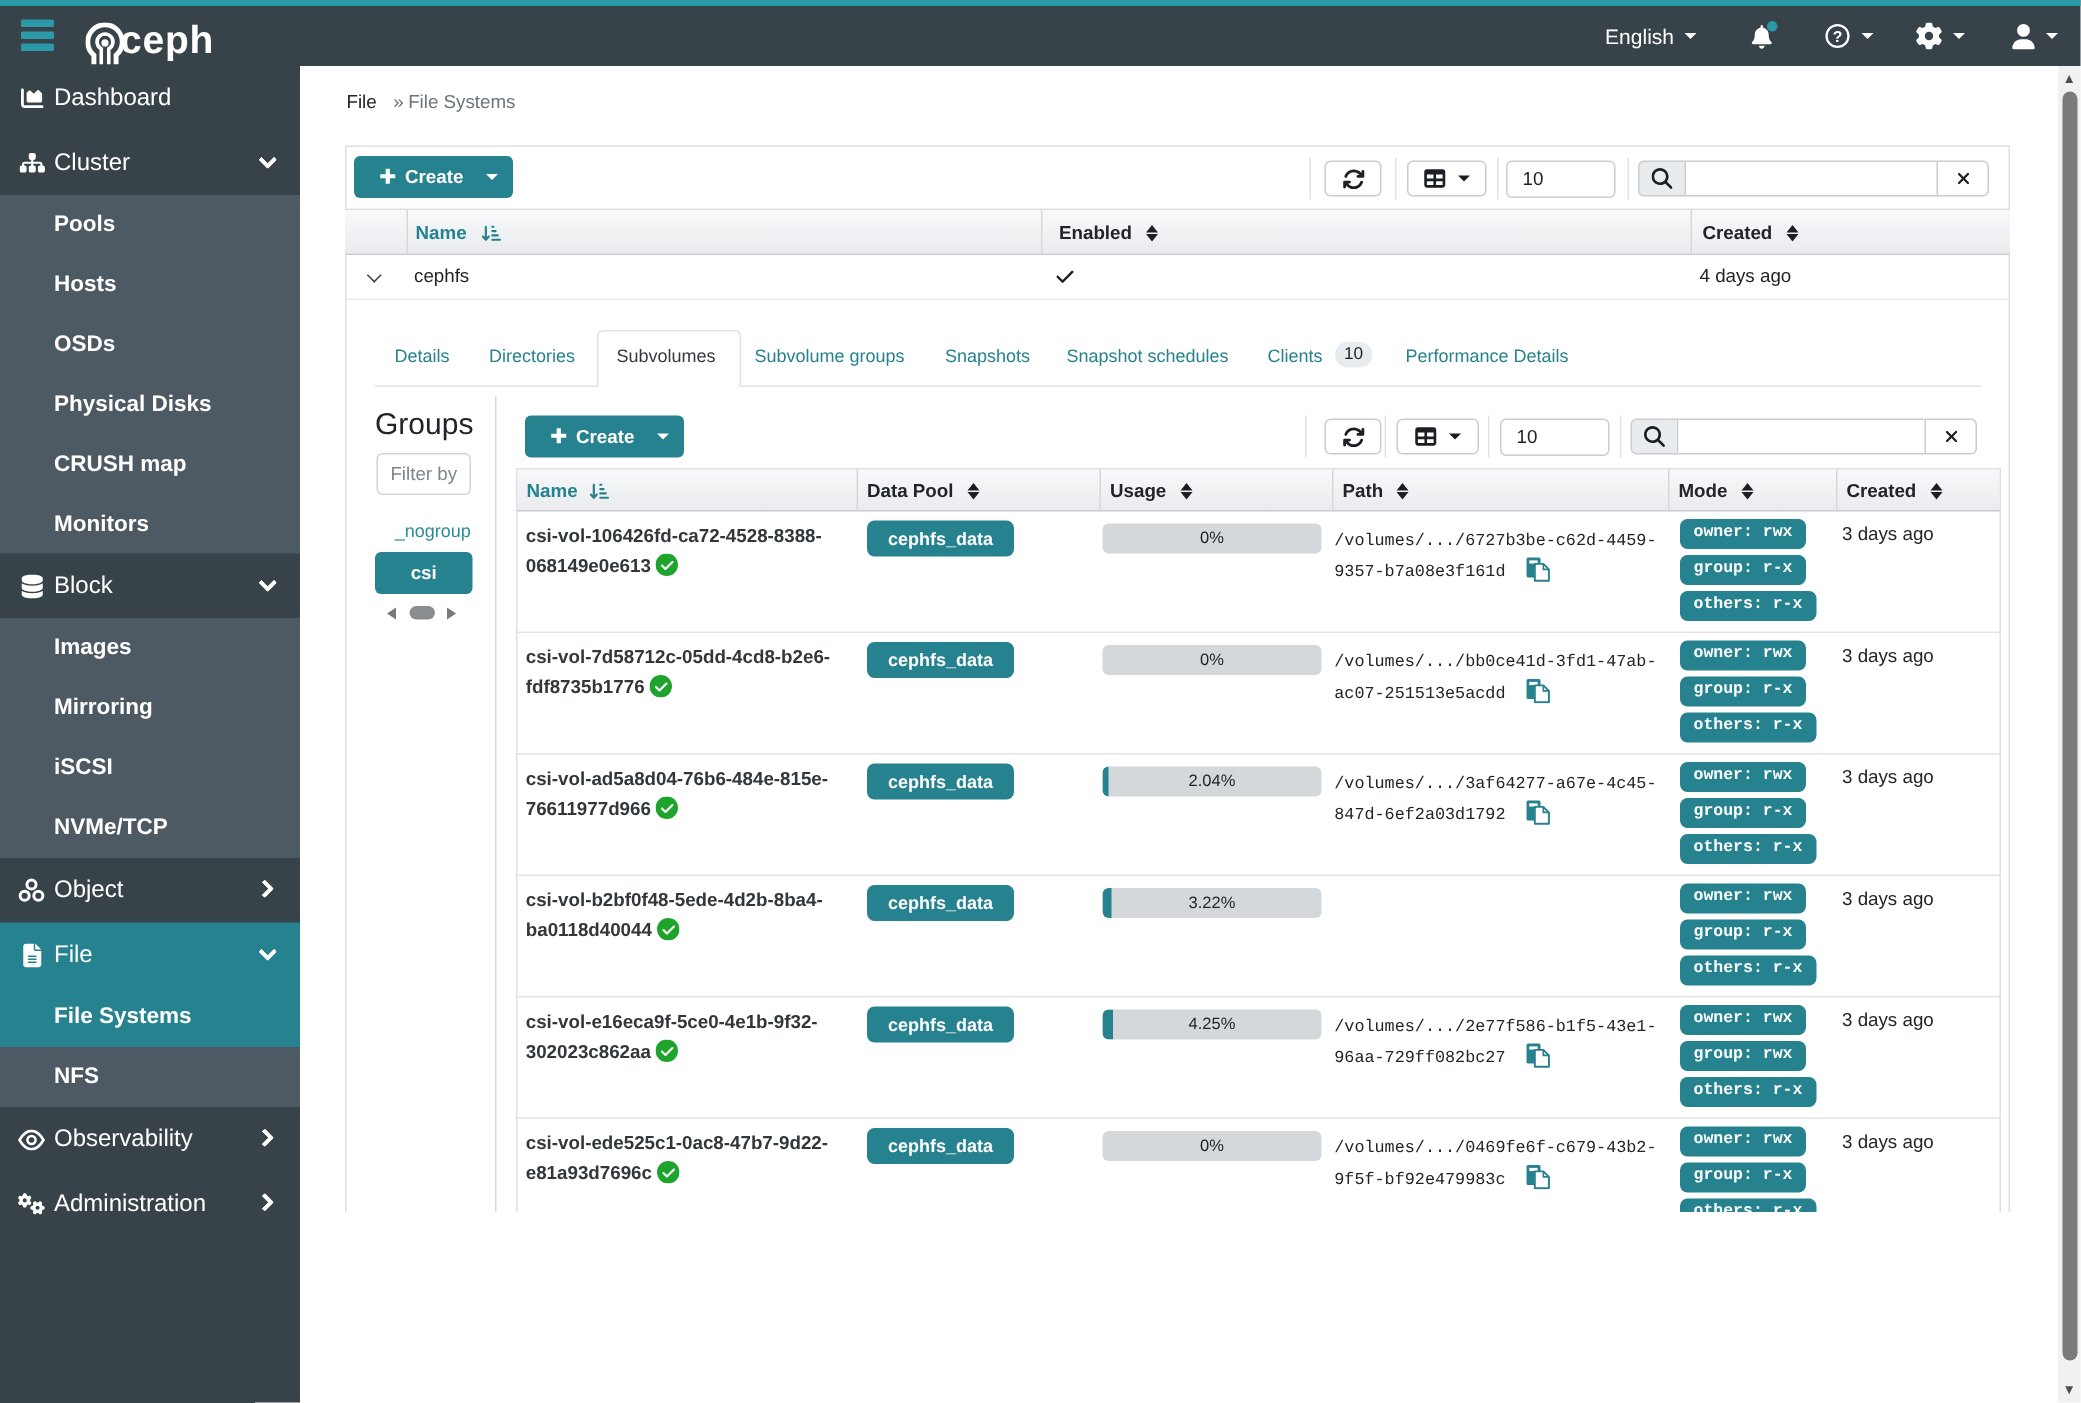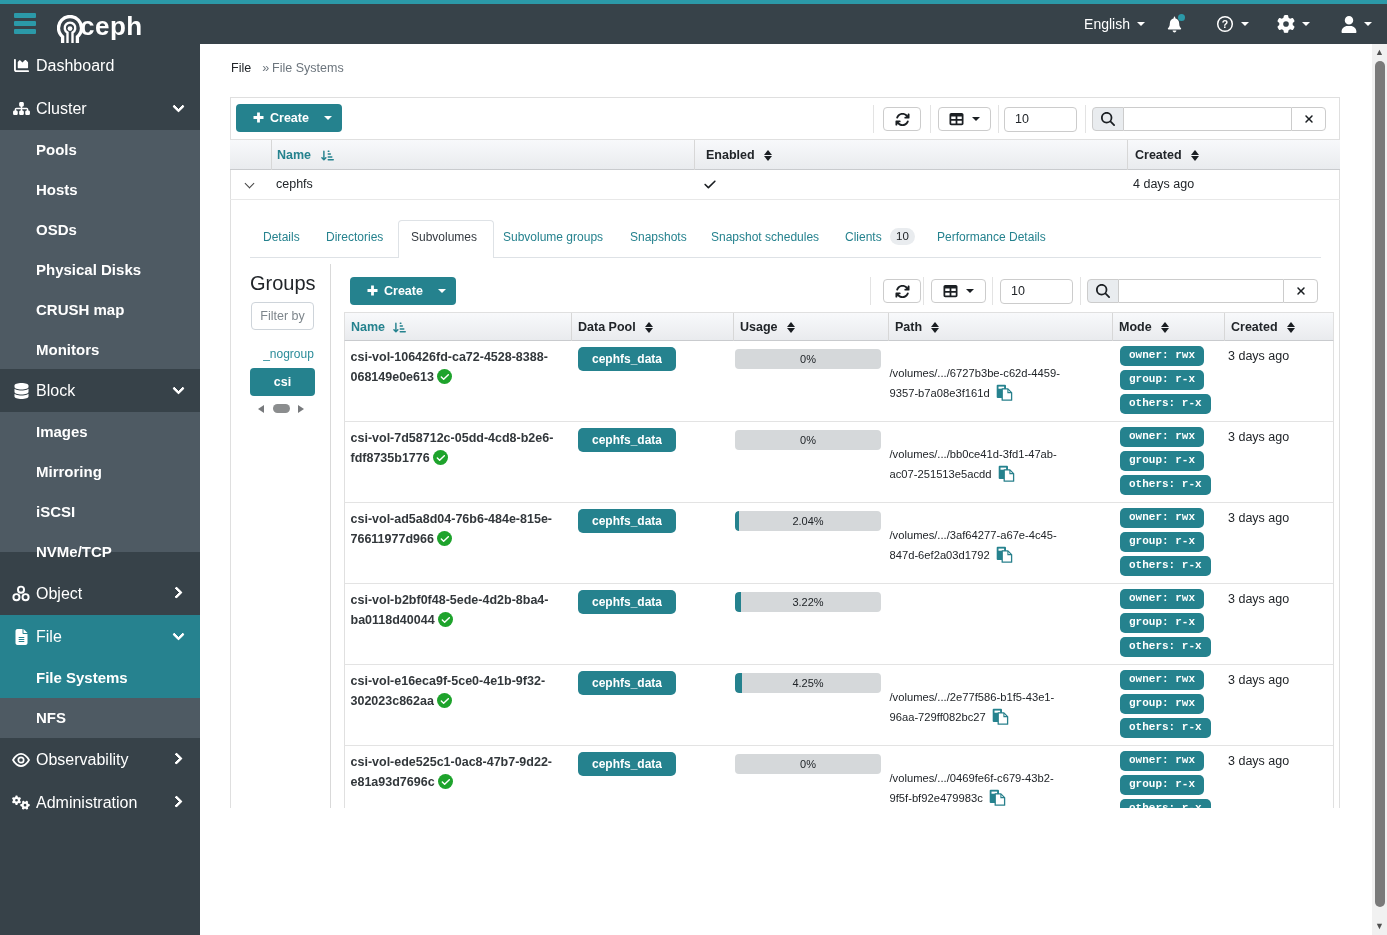--- a/index.html
+++ b/index.html
@@ -11,21 +11,21 @@
 .scroll .thumb { position:absolute; left:2.5px; top:17px; width:10px; height:846px; background:#7a7a7a; border-radius:5px; }
 .scroll .arr { position:absolute; left:0; width:15px; height:12px; color:#505050; font-size:9px; text-align:center; line-height:12px; }
 
 .burger { position:absolute; left:14px; top:9px; width:26px; height:26px; }
 .burger span { display:block; width:22px; height:5px; background:#2b99a8; margin-bottom:3px; border-radius:1px; }
 .cephlogo { position:absolute; left:57px; top:11px; }
 .cephtxt { position:absolute; left:80px; top:7px; color:#fff; font-size:26px; font-weight:bold; letter-spacing:0.5px; }
 .tright { position:absolute; right:0; top:0; height:40px; }
 .tright > span { position:absolute; top:0; height:40px; display:flex; align-items:center; color:#fff; }
 .caret { display:inline-block; width:0; height:0; border-left:4px solid transparent; border-right:4px solid transparent; border-top:4px solid #fff; margin-left:7px; vertical-align:middle; }
-.lang { right:242px; font-size:14px; color:#fff; }
+.lang { right:256px; font-size:14px; color:#fff; }
 .bell { right:204px; }
 .beldot { position:absolute; right:-2px; top:10px; width:7px; height:7px; border-radius:50%; background:#2b99a8; }
 .qm { right:138px; }
 .gear { right:77px; }
 .user { right:15px; }
 
 .nav-h { position:absolute; left:0; width:200px; height:43px; line-height:43px; color:#fff; font-size:16px; padding-left:36px; }
 .nav-h .nic { position:absolute; left:10px; top:0; width:22px; height:43px; display:flex; align-items:center; justify-content:center; }
 .chev { position:absolute; right:17px; top:15px; width:9px; height:9px; border-right:3px solid #fff; border-bottom:3px solid #fff; transform:rotate(45deg); border-radius:1.5px; }
 .chev2 { position:absolute; right:19px; top:16px; width:9px; height:9px; border-right:3px solid #fff; border-bottom:3px solid #fff; transform:rotate(-45deg); border-radius:1.5px; }
@@ -77,21 +77,21 @@
 .ihead { position:absolute; left:144px; top:268px; width:990px; height:29px; background:linear-gradient(180deg,#f8f9fb,#e9ebee); border-top:1px solid #e0e0e0; border-bottom:1px solid #c9cbce; border-left:1px solid #e0e0e0; border-right:1px solid #e0e0e0; }
 .ifoot { position:absolute; left:144px; top:782px; width:990px; height:41px; border:1px solid #e0e0e0; border-top:none; font-style:italic; font-size:12.5px; padding:16px 0 0 14px; }
 .ihc { position:absolute; top:0; height:28px; font-weight:bold; font-size:12.5px; color:#212529; display:flex; align-items:center; }
 .irow { position:absolute; left:144px; width:990px; height:81px; border-bottom:1px solid #e3e3e3; border-left:1px solid #e0e0e0; border-right:1px solid #e0e0e0; }
 .iname { position:absolute; left:5.5px; top:6px; width:215px; font-weight:bold; font-size:12.5px; color:#32373b; line-height:20px; }
 .gchk { vertical-align:-3px; }
 .dpbadge { position:absolute; left:233px; top:6px; height:24px; background:#25828e; color:#fff; font-weight:bold; font-size:12px; border-radius:5px; padding:5px 14px 0 14px; }
 .ubar { position:absolute; left:390px; top:8px; width:146px; height:20px; background:#d5d8da; border-radius:4px; overflow:hidden; }
 .ufill { position:absolute; left:0; top:0; height:20px; background:#25828e; border-radius:4px 0 0 4px; }
 .upct { position:absolute; width:100%; text-align:center; top:3.5px; font-size:11px; color:#212529; }
-.ipath { position:absolute; left:544.5px; top:22px; font-family:Liberation Sans, sans-serif; font-size:11.2px; color:#212529; line-height:20px; }
+.ipath { position:absolute; left:544.5px; top:10px; font-family:Liberation Mono, monospace; font-size:11.2px; color:#212529; line-height:20px; }
 .cpy { vertical-align:-4px; }
 .mbadge { position:absolute; left:775px; height:20px; background:#25828e; color:#fff; font-weight:bold; font-size:11px; border-radius:5px; padding:3px 9px 0 9px;font-family:Liberation Mono, monospace; }
 .icreated { position:absolute; left:883px; top:8px; font-size:12.5px; color:#212529; }
 .bline { position:absolute; left:30px; top:869px; width:1110px; height:1.5px; background:#ccc; }
 .ofoot { position:absolute; left:45px; top:881px; font-style:italic; font-size:12.5px; }
 </style>
 </head>
 <body>
 <div class="topbar" id="topbar">
   <div class="burger">
@@ -151,21 +151,21 @@
     <div class="nav-s">OSDs</div>
     <div class="nav-s">Physical Disks</div>
     <div class="nav-s">CRUSH map</div>
     <div class="nav-s">Monitors</div>
   </div>
   <div class="nav-h" style="top:325px"><span class="nic">
     <svg width="15" height="16" viewBox="0 0 448 512">
           <path fill="#fff" d="M448 80l0 48c0 44.2-100.3 80-224 80S0 172.2 0 128L0 80C0 35.8 100.3 0 224 0S448 35.8 448 80zM393.2 214.7c20.8-7.4 39.9-16.9 54.8-28.6L448 288c0 44.2-100.3 80-224 80S0 332.2 0 288L0 186.1c14.9 11.8 34 21.2 54.8 28.6C99.7 230.7 159.5 240 224 240s124.3-9.3 169.2-25.3zM0 346.1c14.9 11.8 34 21.2 54.8 28.6C99.7 390.7 159.5 400 224 400s124.3-9.3 169.2-25.3c20.8-7.4 39.9-16.9 54.8-28.6l0 85.9c0 44.2-100.3 80-224 80S0 476.2 0 432l0-85.9z"></path>
         </svg>
   </span>Block<span class="chev"></span></div>
-  <div class="nav-sub" style="top:368px;height:140px">
+  <div class="nav-sub" style="top:368px;height:160px">
     <div class="nav-s">Images</div>
     <div class="nav-s">Mirroring</div>
     <div class="nav-s">iSCSI</div>
     <div class="nav-s">NVMe/TCP</div>
   </div>
   <div class="nav-h" style="top:528px"><span class="nic">
     <svg width="18" height="17" viewBox="0 0 20 19">
           <circle cx="10" cy="5.2" r="3.4" fill="none" stroke="#fff" stroke-width="2.2"></circle>
           <circle cx="4.9" cy="13.6" r="3.4" fill="none" stroke="#fff" stroke-width="2.2"></circle>
           <circle cx="15.1" cy="13.6" r="3.4" fill="none" stroke="#fff" stroke-width="2.2"></circle>

